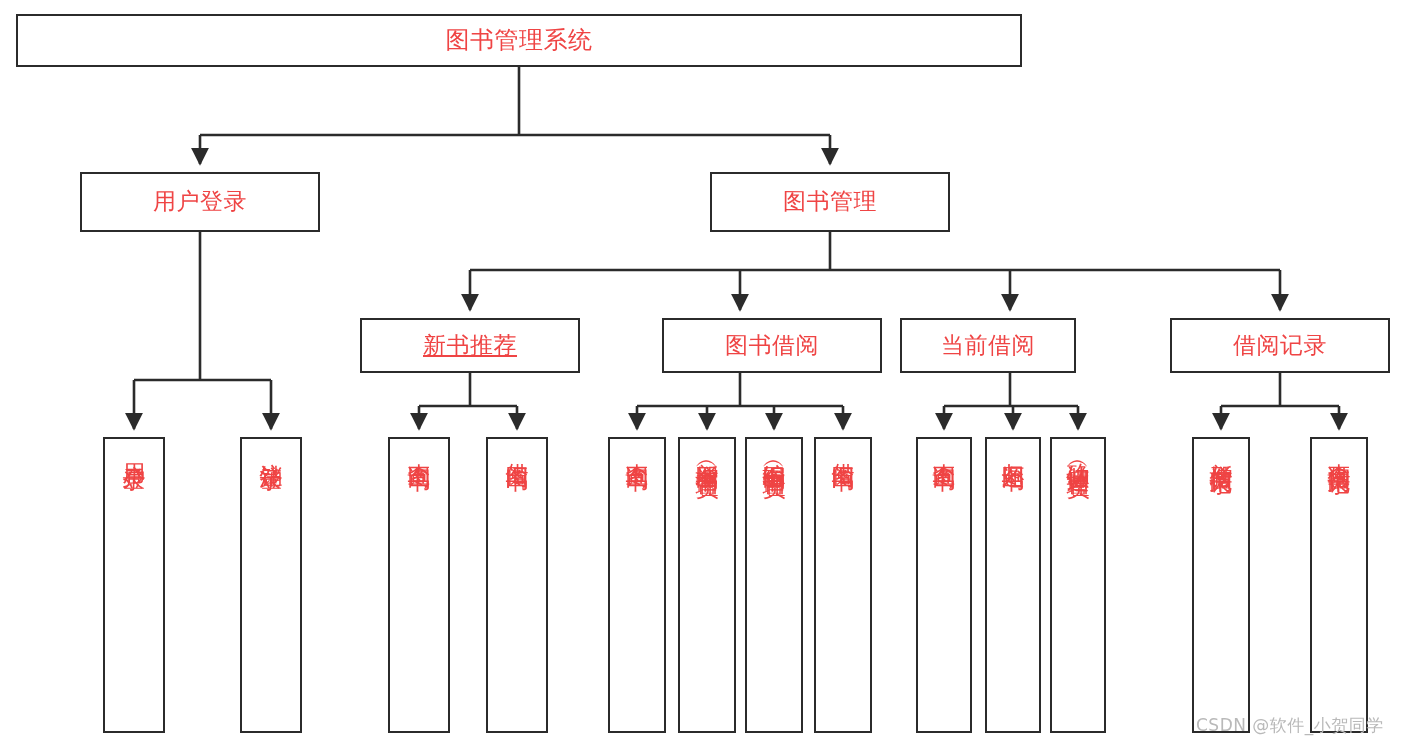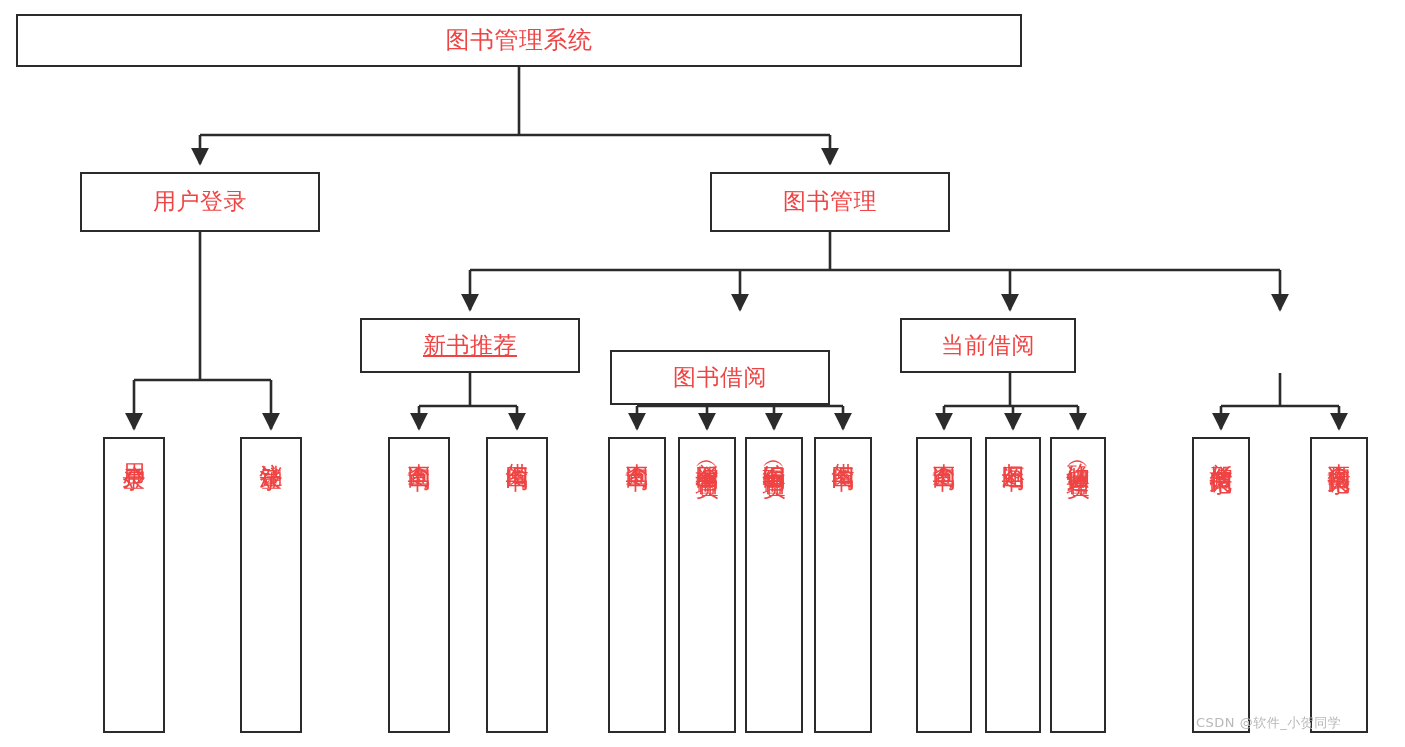--- a/index.html
+++ b/index.html
@@ -55,21 +55,21 @@
     letter-spacing: 2px;
     margin: 0 auto;
   }
   .node.root .node-label {
     font-size: 24px;
   }
   .watermark {
     position: absolute;
     left: 1196px;
     top: 714px;
-    font-size: 13px;
+    font-size: 17px;
     color: #b9b9b9;
     white-space: nowrap;
     letter-spacing: 0.5px;
     pointer-events: none;
   }
 </style>
 </head>
 <body>
 
 <div id="canvas">
@@ -131,25 +131,28 @@
   <div class="node horizontal" style="left:80px; top:172px; width:240px; height:60px;">
     <span class="node-label">用户登录</span>
   </div>
   <div class="node horizontal" style="left:710px; top:172px; width:240px; height:60px;">
     <span class="node-label">图书管理</span>
   </div>
 
   <div class="node horizontal" style="left:360px; top:318px; width:220px; height:55px;text-decoration:underline;">
     <span class="node-label">新书推荐</span>
   </div>
-  <div class="node horizontal" style="left:610px; top:318px; width:220px; height:55px;margin-top:32px;">
+  <div class="node horizontal" style="left:662px; top:318px; width:220px; height:55px;">
     <span class="node-label">图书借阅</span>
   </div>
   <div class="node horizontal" style="left:900px; top:318px; width:176px; height:55px;">
     <span class="node-label">当前借阅</span>
+  </div>
+  <div class="node horizontal" style="left:1170px; top:318px; width:220px; height:55px;">
+    <span class="node-label">借阅记录</span>
   </div>
 
   <div class="node vertical" style="left:103px; top:437px; width:62px; height:296px;">
     <span class="node-label">用户登录</span>
   </div>
   <div class="node vertical" style="left:240px; top:437px; width:62px; height:296px;">
     <span class="node-label">注销登录</span>
   </div>
 
   <div class="node vertical" style="left:388px; top:437px; width:62px; height:296px;">

